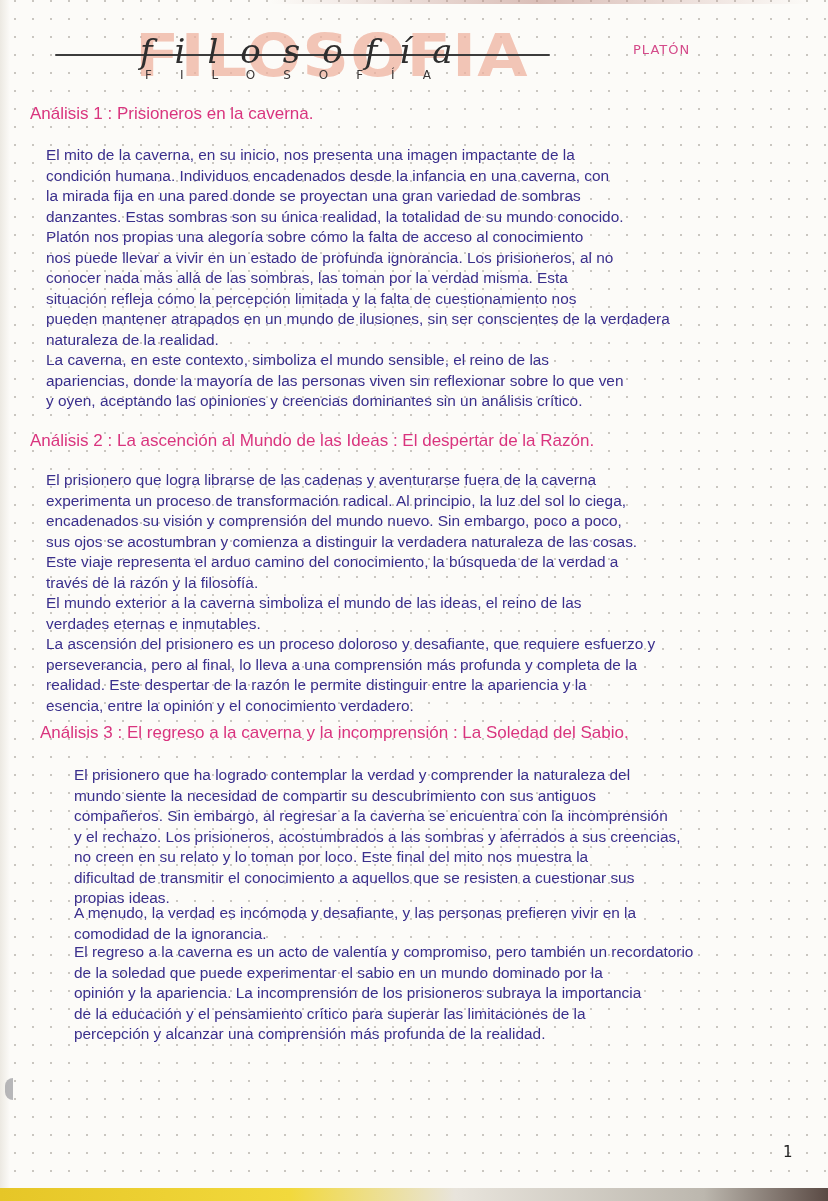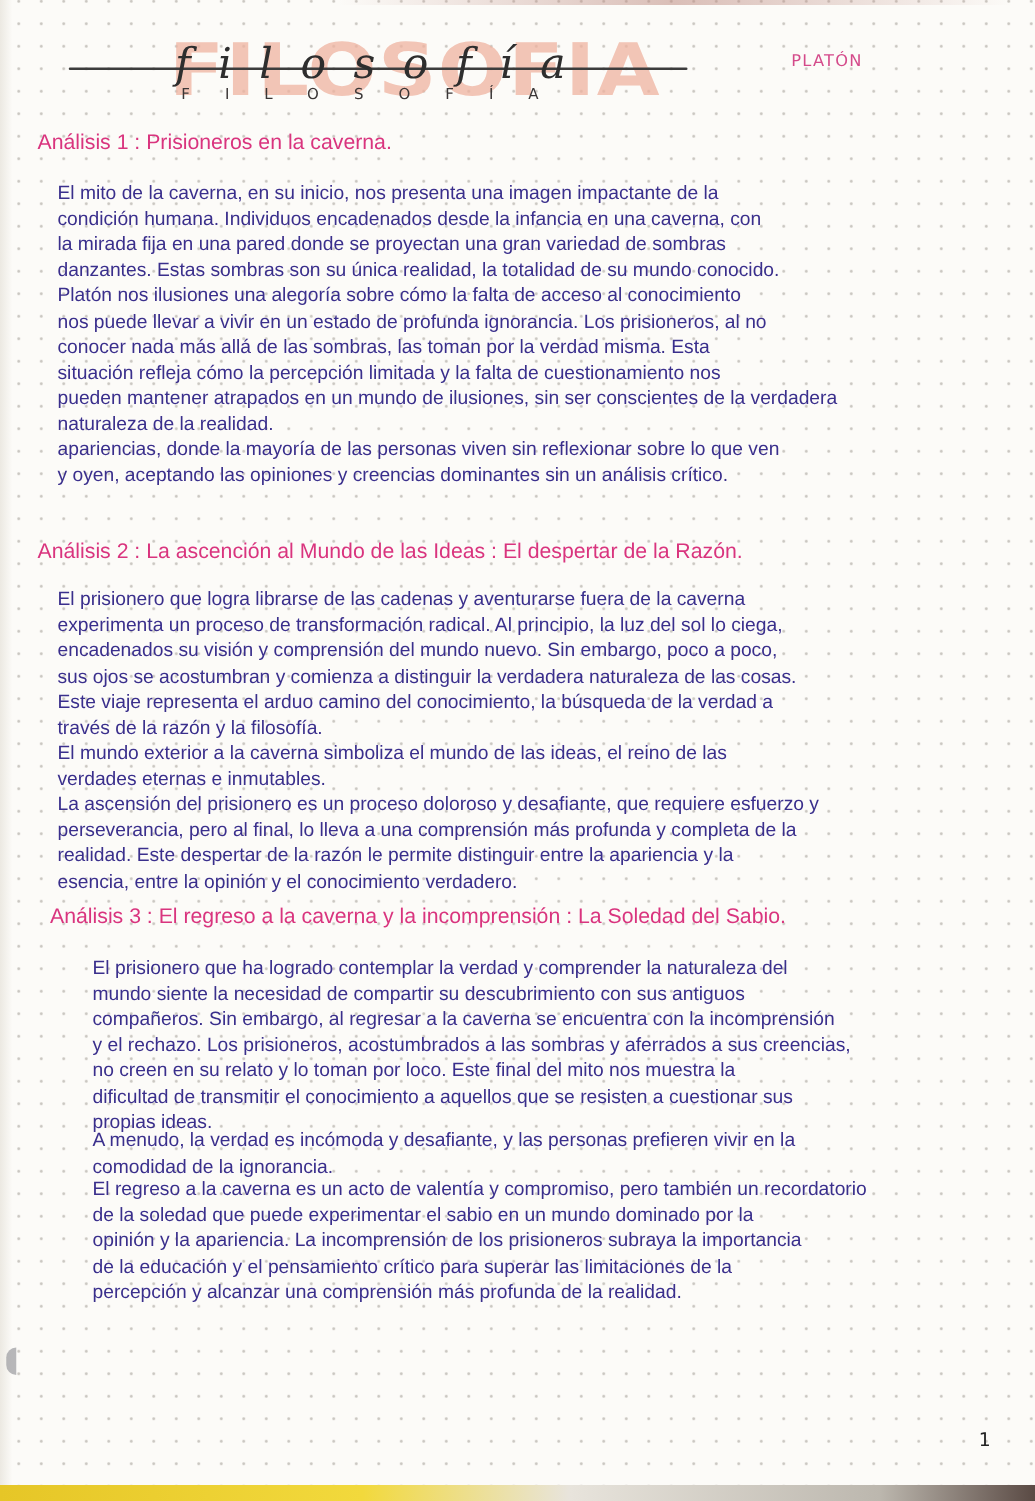--- a/index.html
+++ b/index.html
@@ -152,29 +152,30 @@
   </div>
   <div class="author">PLATÓN</div>
 
   <div class="heading" style="left:30px; top:104px;">Análisis 1 : Prisioneros en la caverna.</div>
 
   <div class="para" style="top:145px;">
     <span class="line">El mito de la caverna, en su inicio, nos presenta una imagen impactante de la</span>
     <span class="line">condición humana. Individuos encadenados desde la infancia en una caverna, con</span>
     <span class="line">la mirada fija en una pared donde se proyectan una gran variedad de sombras</span>
     <span class="line">danzantes. Estas sombras son su única realidad, la totalidad de su mundo conocido.</span>
-    <span class="line">Platón nos ilusiones una alegoría sobre cómo la falta de acceso al conocimiento</span>
+    <span class="line">Platón nos propias una alegoría sobre cómo la falta de acceso al conocimiento</span>
     <span class="line">nos puede llevar a vivir en un estado de profunda ignorancia. Los prisioneros, al no</span>
     <span class="line">conocer nada más allá de las sombras, las toman por la verdad misma. Esta</span>
     <span class="line">situación refleja cómo la percepción limitada y la falta de cuestionamiento nos</span>
     <span class="line">pueden mantener atrapados en un mundo de ilusiones, sin ser conscientes de la verdadera</span>
     <span class="line">naturaleza de la realidad.</span>
   </div>
 
   <div class="para" style="top:350px;">
+    <span class="line">La caverna, en este contexto, simboliza el mundo sensible, el reino de las</span>
     <span class="line">apariencias, donde la mayoría de las personas viven sin reflexionar sobre lo que ven</span>
     <span class="line">y oyen, aceptando las opiniones y creencias dominantes sin un análisis crítico.</span>
   </div>
 
   <div class="heading" style="left:30px; top:431px;">Análisis 2 : La ascención al Mundo de las Ideas : El despertar de la Razón.</div>
 
   <div class="para" style="top:470px;">
     <span class="line">El prisionero que logra librarse de las cadenas y aventurarse fuera de la caverna</span>
     <span class="line">experimenta un proceso de transformación radical. Al principio, la luz del sol lo ciega,</span>
     <span class="line">encadenados su visión y comprensión del mundo nuevo. Sin embargo, poco a poco,</span>

